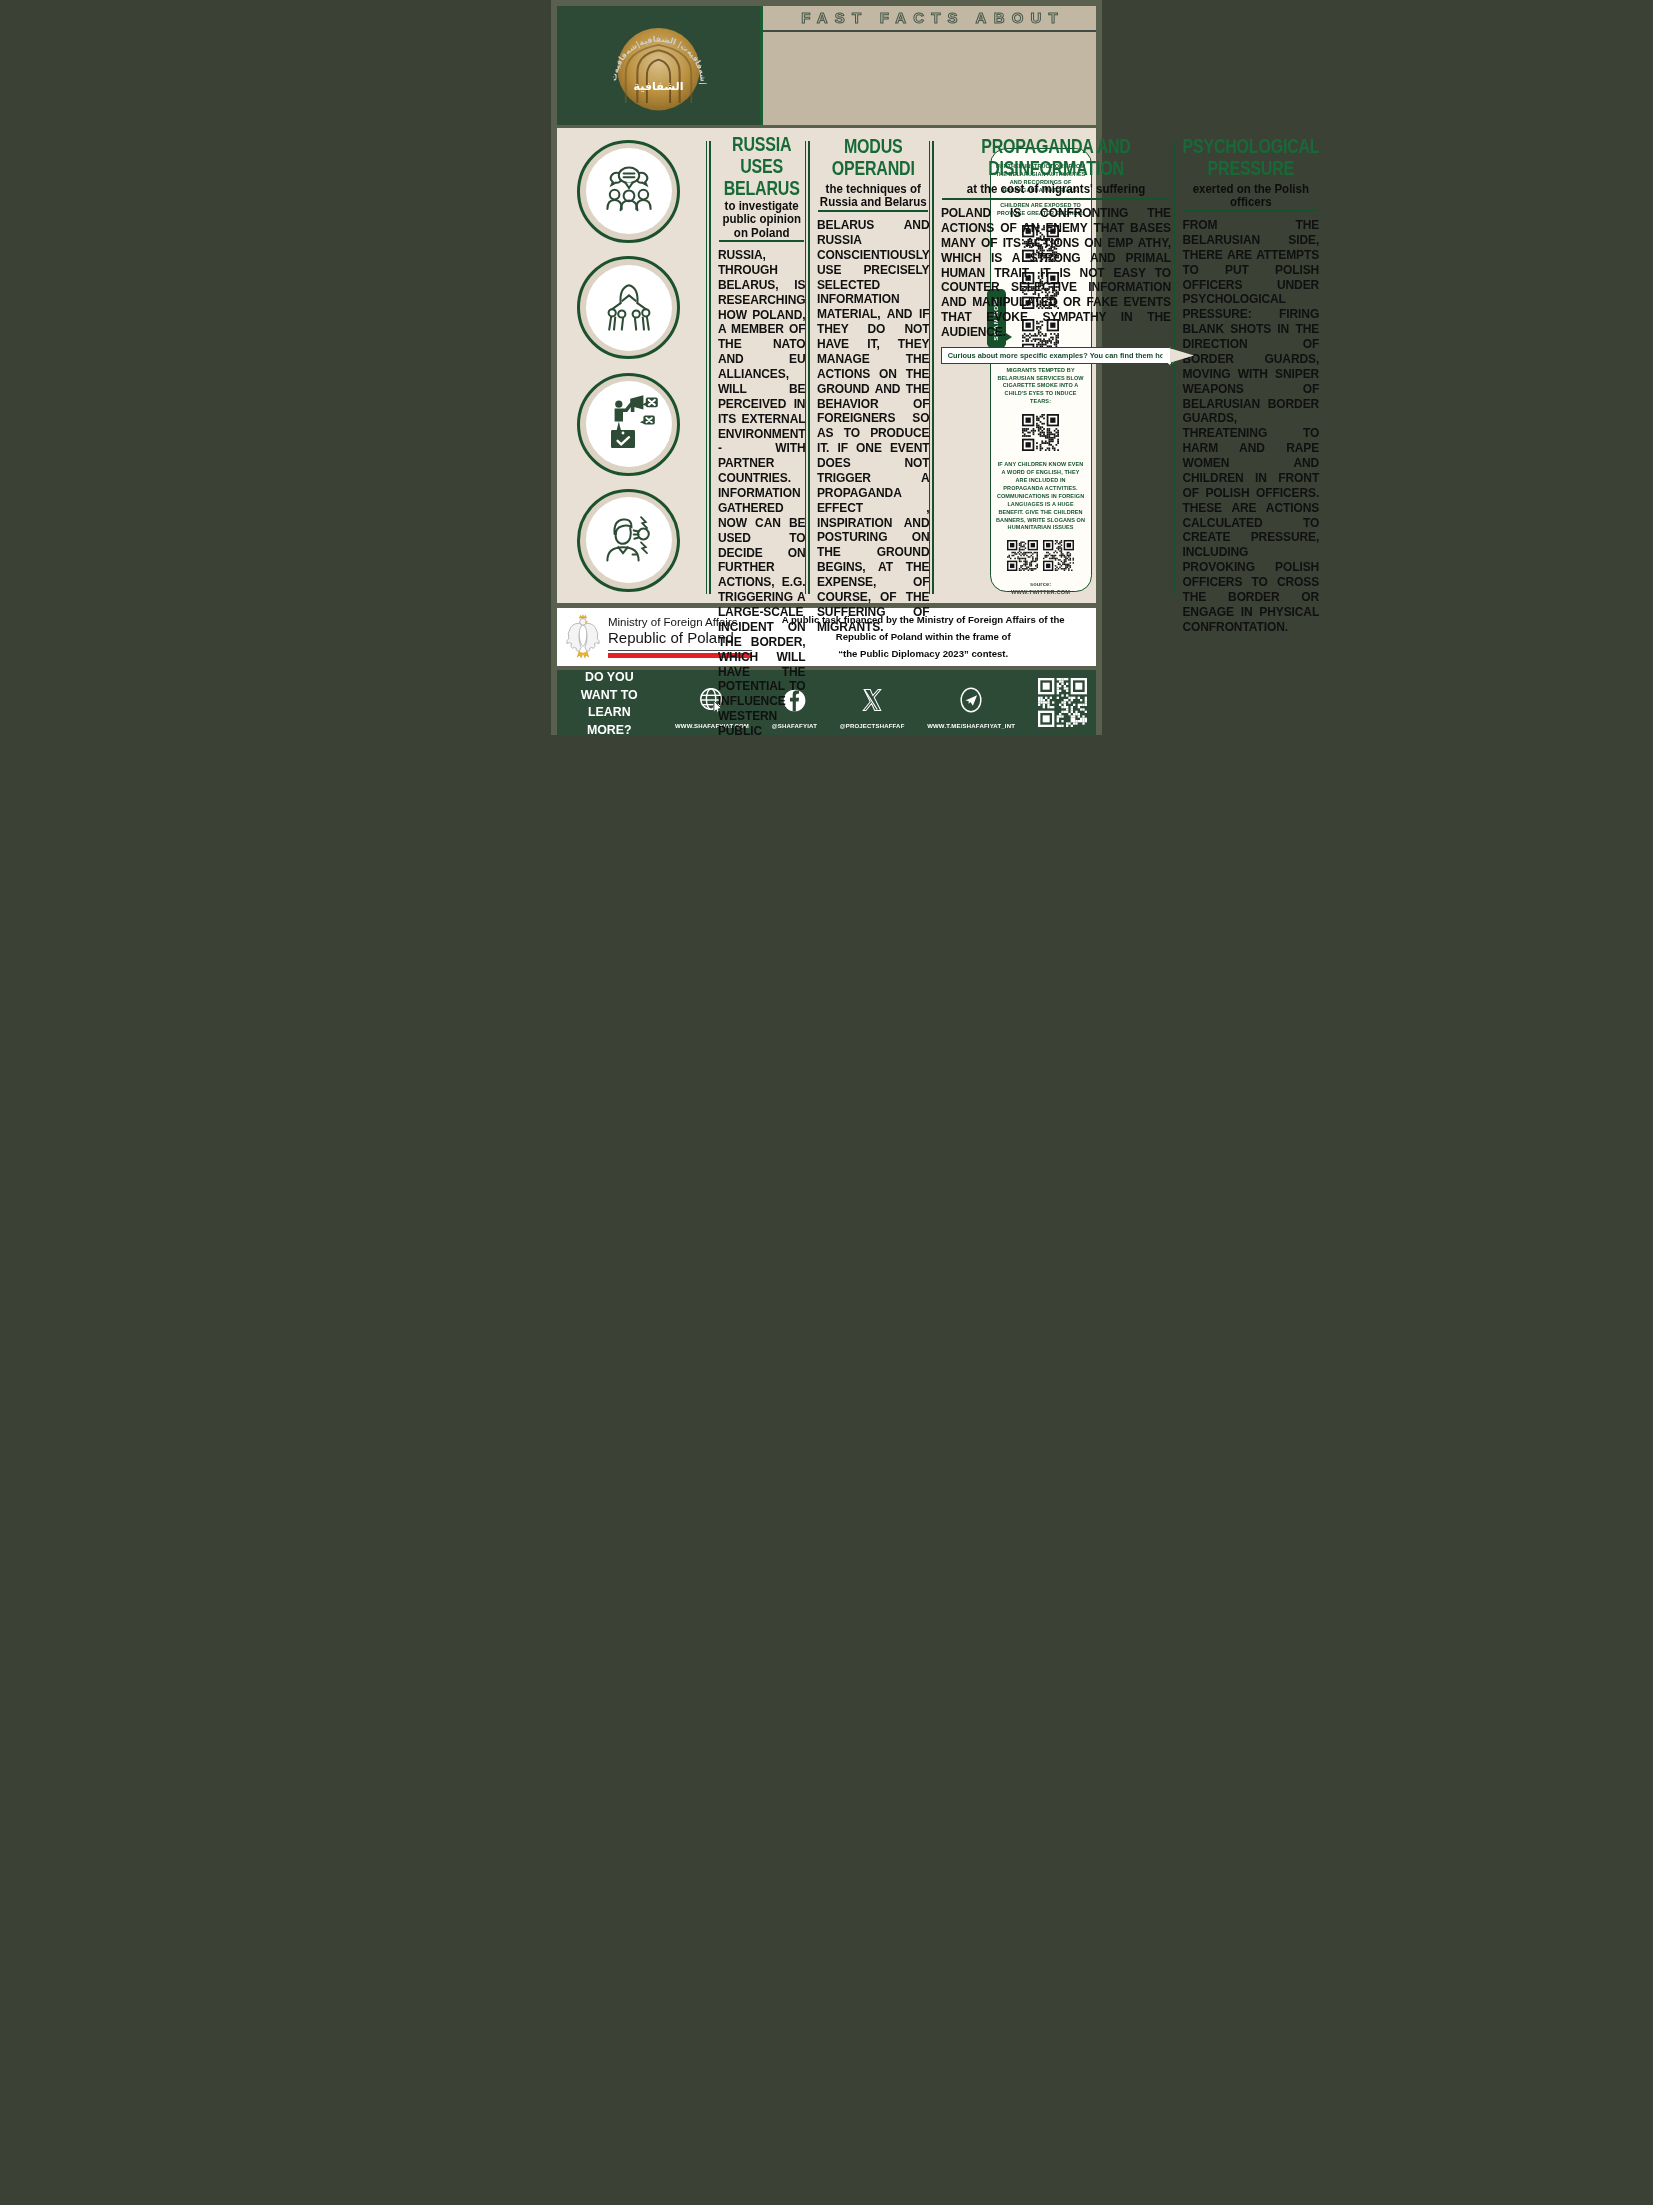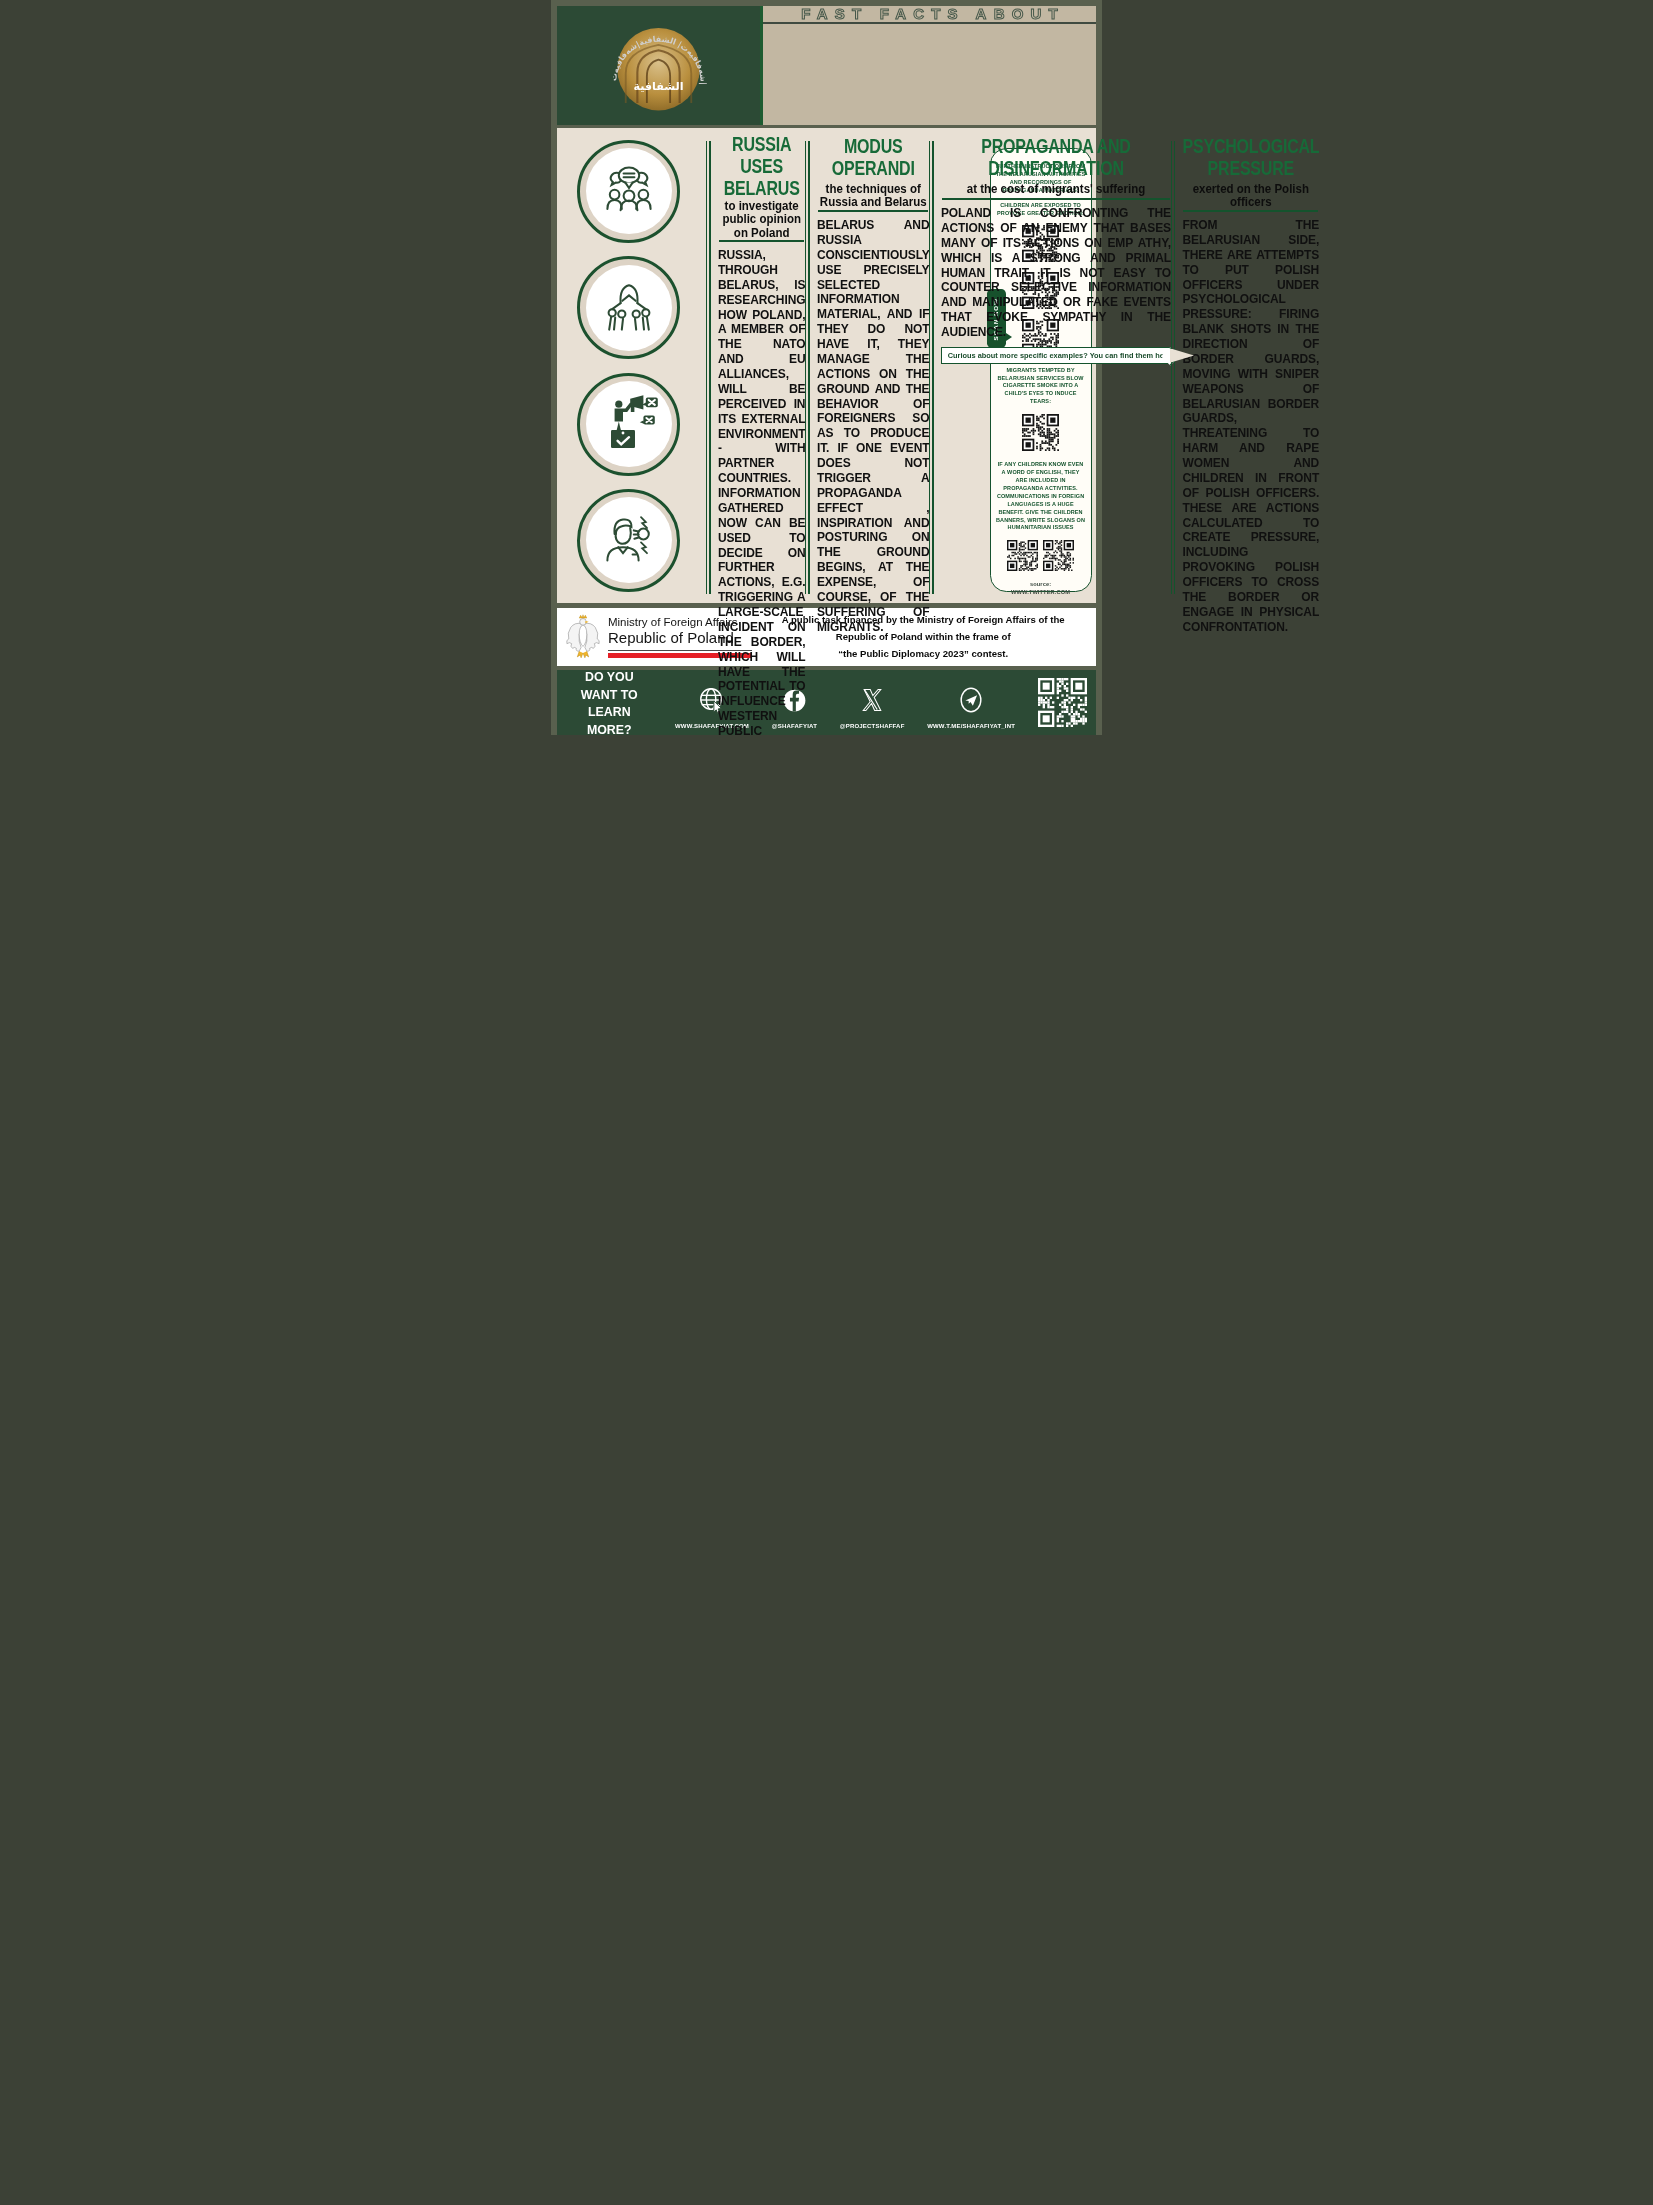--- a/index.html
+++ b/index.html
@@ -7,21 +7,21 @@
   .page{
     position:relative;width:551px;height:735px;margin:0 auto;
     background:#59604e;padding:5.7px;
     font-family:"Liberation Sans",sans-serif;
   }
   
   .header{height:119px;display:flex;}
   .logo-block{width:203px;height:100%;background:#2c4a35;position:relative;display:flex;align-items:center;justify-content:center;}
   .header-divider{width:2.9px;height:100%;background:#1d5c31;}
   .header-right{flex:1;display:flex;flex-direction:column;background:#c2b7a2;}
-  .kicker-band{height:16px;display:flex;align-items:flex-end;justify-content:center;}
+  .kicker-band{height:24px;display:flex;align-items:center;justify-content:center;}
   .kicker{
     font-size:15px;font-weight:700;letter-spacing:7.2px;color:transparent;
     -webkit-text-stroke:1px #46584a;white-space:nowrap;padding-left:7.2px;
   }
   .kicker-sep{height:1.9px;background:#3f4a40;}
   .title-band{flex:1;display:flex;align-items:center;justify-content:center;padding:1.9px 3.8px;}
   .main-title{
     text-align:center;font-size:24.4px;line-height:1.12;font-weight:800;
     color:#2e5a40;letter-spacing:0.5px;text-shadow:1.4px 1.4px 0 #0d0d0d;
     transform:scaleY(1.08);

